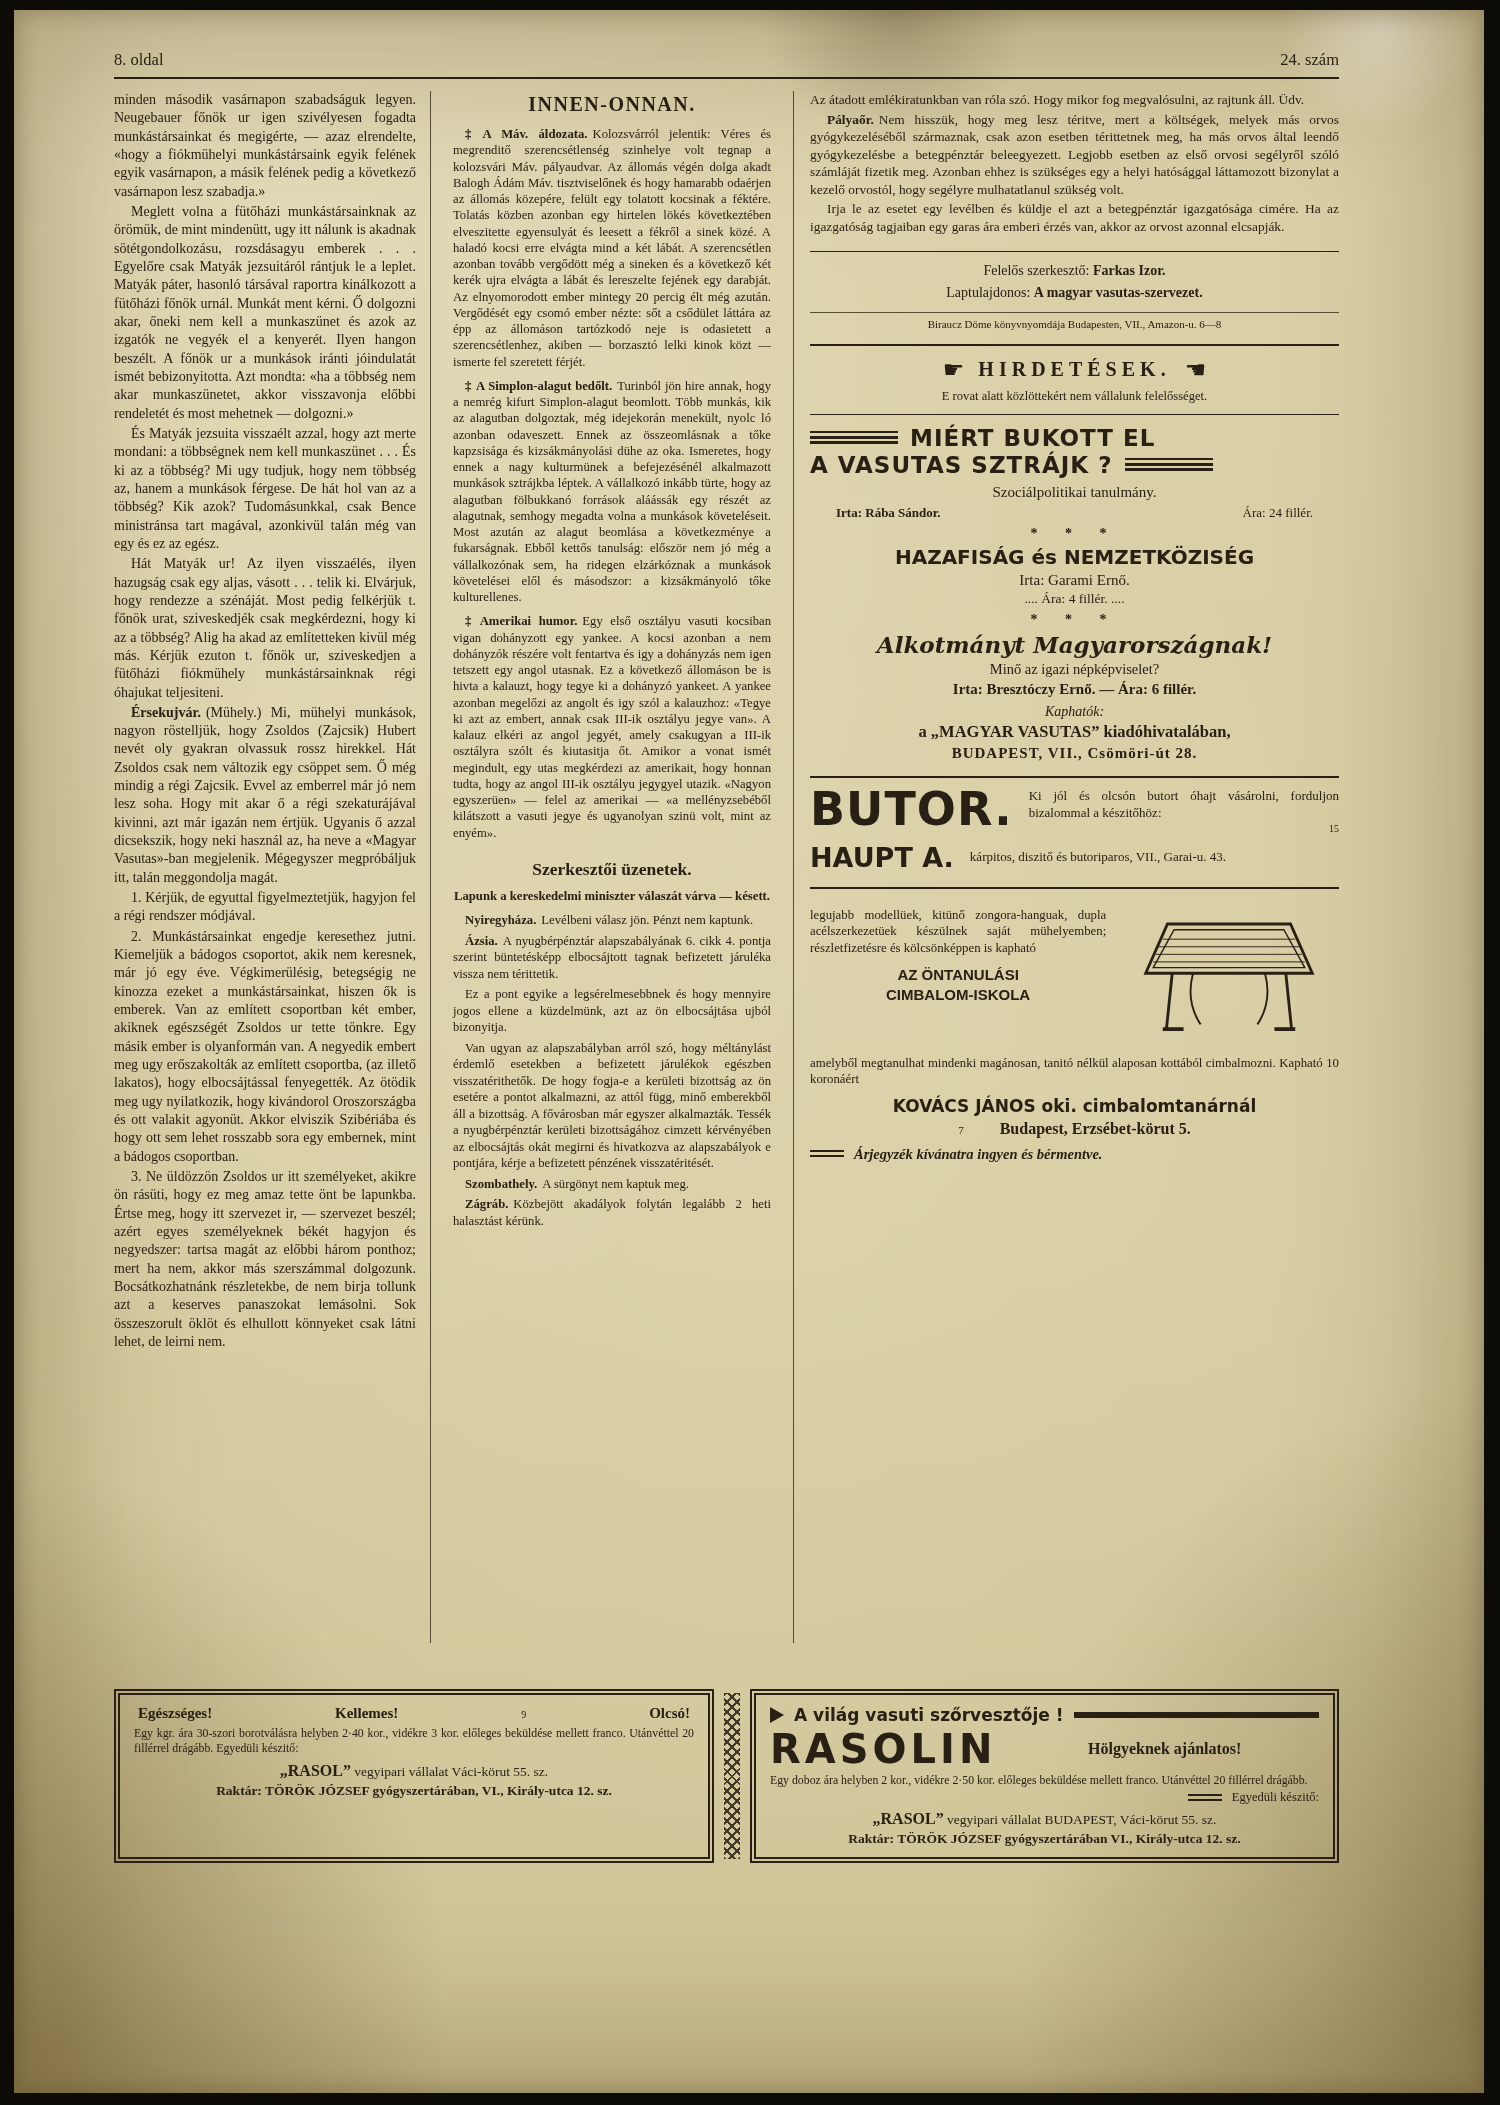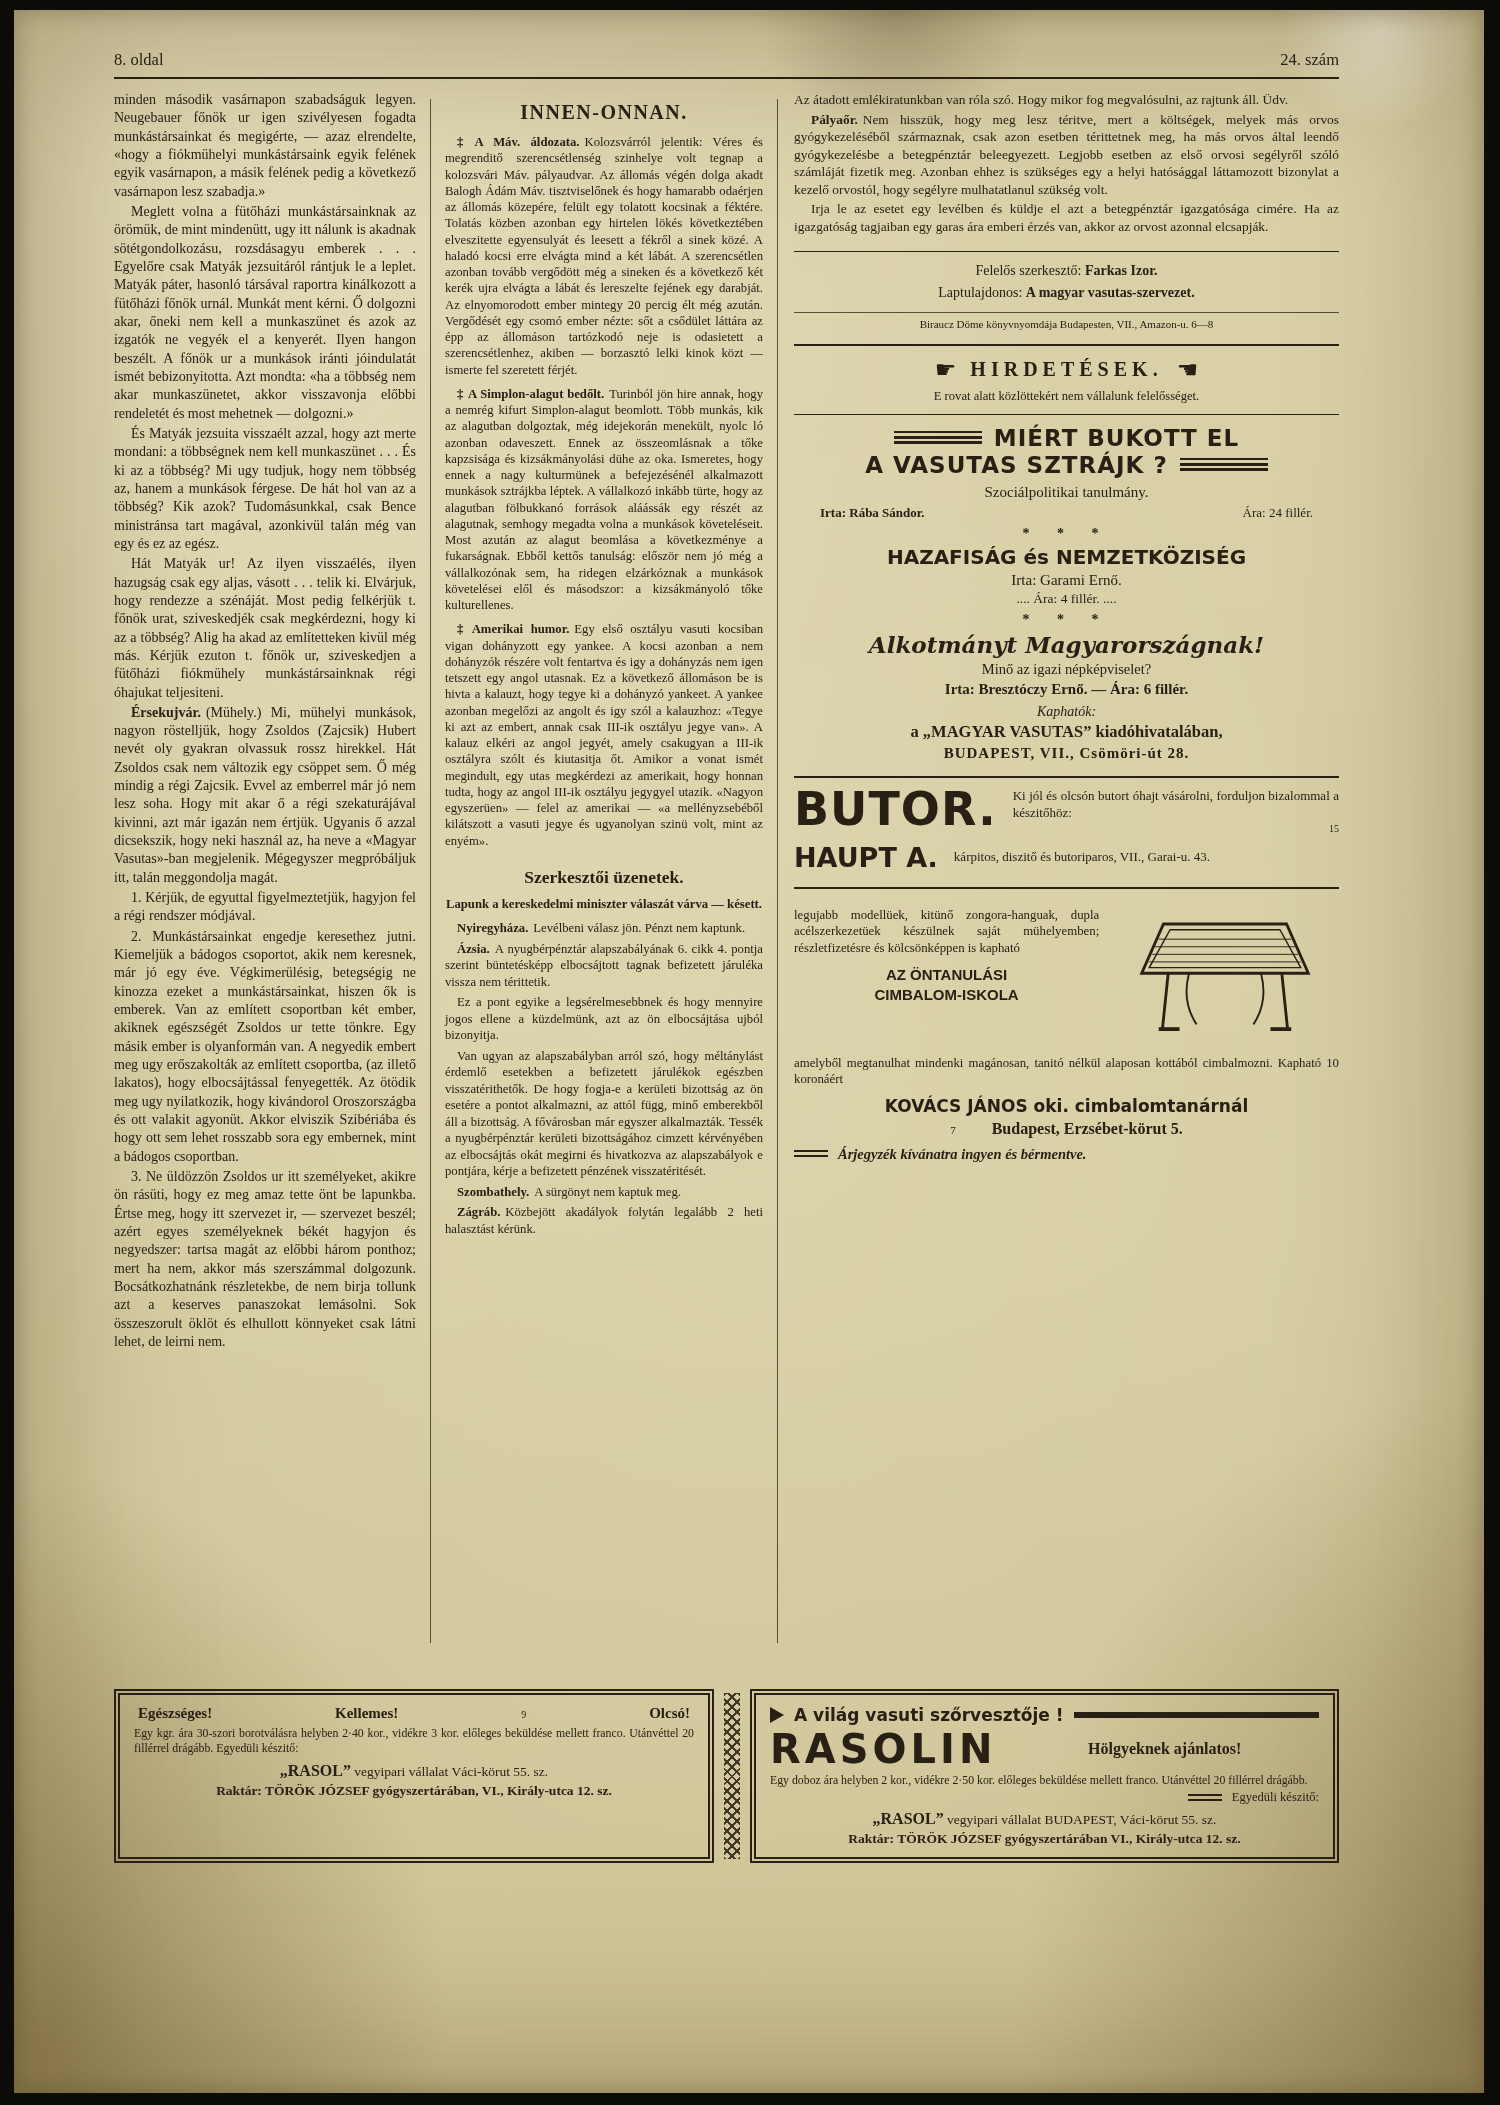--- a/index.html
+++ b/index.html
@@ -27,21 +27,21 @@
 
   
   .header{display:flex;align-items:flex-end;border-bottom:2px solid #282014;padding-bottom:7px;}
   .pageno{flex:1;font-size:16.5px;}
   .masthead{flex:2;text-align:center;font-weight:700;font-size:22px;letter-spacing:7px;}
   .issue{flex:1;text-align:right;font-size:16.5px;}
 
   
   .columns{display:flex;margin-top:12px;height:1552px;overflow:hidden;}
   .col1{width:302px;padding-right:14px;}
-  .col2{width:318px;padding:0 14px;border-left:1px solid rgba(40,32,20,.75);border-right:1px solid rgba(40,32,20,.75);margin-top:8px;}
+  .col2{width:318px;padding:0 22px;border-left:1px solid rgba(40,32,20,.75);border-right:1px solid rgba(40,32,20,.75);}
   .col3{flex:1;padding-left:16px;}
 
   .para{font-size:14px;line-height:1.31;text-align:justify;text-indent:17px;margin:0 0 2px;}
   .col1 .para:first-of-type{text-indent:0;}
   .lead{margin-right:5px;}
   .lead:empty{margin-right:0;}
 
   .innen-title{font-weight:700;font-size:20px;text-align:center;letter-spacing:1.5px;margin:2px 0 10px;}
   .item{font-size:12.7px;line-height:1.28;text-align:justify;text-indent:12px;margin:0 0 8px;}
   .marker{font-weight:700;padding-right:4px;}
@@ -56,21 +56,21 @@
   .printer{border-top:1px solid rgba(40,32,20,.75);margin-top:2px;padding-top:5px;text-align:center;font-size:11px;}
 
   .ads-head{border-top:2px solid #282014;margin-top:14px;padding-top:10px;text-align:center;}
   .ads-title-row{display:flex;justify-content:center;align-items:center;gap:14px;}
   .hand{font-size:24px;font-family:"DejaVu Sans",sans-serif;}
   .ads-title{font-weight:700;font-size:20px;letter-spacing:5px;}
   .ads-sub{font-size:12.6px;margin-top:5px;}
   .rule{border-top:1.5px solid #282014;margin:10px 0;}
 
   .bookad{text-align:center;}
-  .bk-line{display:flex;justify-content:center;align-items:center;gap:12px;margin:1px 0;}
+  .bk-line{display:flex;justify-content:flex-start;align-items:center;gap:12px;margin:1px 0;}
   .bk-big{font-family:"DejaVu Sans",sans-serif;font-weight:700;font-size:23px;letter-spacing:1px;}
   .bars3{display:inline-block;width:88px;height:13px;background:repeating-linear-gradient(to bottom,#282014 0 2.4px,transparent 2.4px 5.2px);}
   .bk-sub{font-size:15px;margin-top:6px;}
   .bk-ap{display:flex;justify-content:space-between;padding:0 26px;font-size:13px;margin-top:4px;}
   .stars{font-weight:700;letter-spacing:12px;margin:5px 0 3px;font-size:14px;}
   .bk-t2{font-family:"DejaVu Sans",sans-serif;font-weight:700;font-size:20px;}
   .bk-a2{font-size:15px;margin-top:3px;}
   .bk-p2{font-size:13.5px;margin-top:2px;}
   .bk-t3{font-style:italic;font-weight:700;font-size:23px;margin-top:2px;font-family:"DejaVu Serif",serif;}
   .bk-s3{font-size:14.5px;margin-top:3px;}

